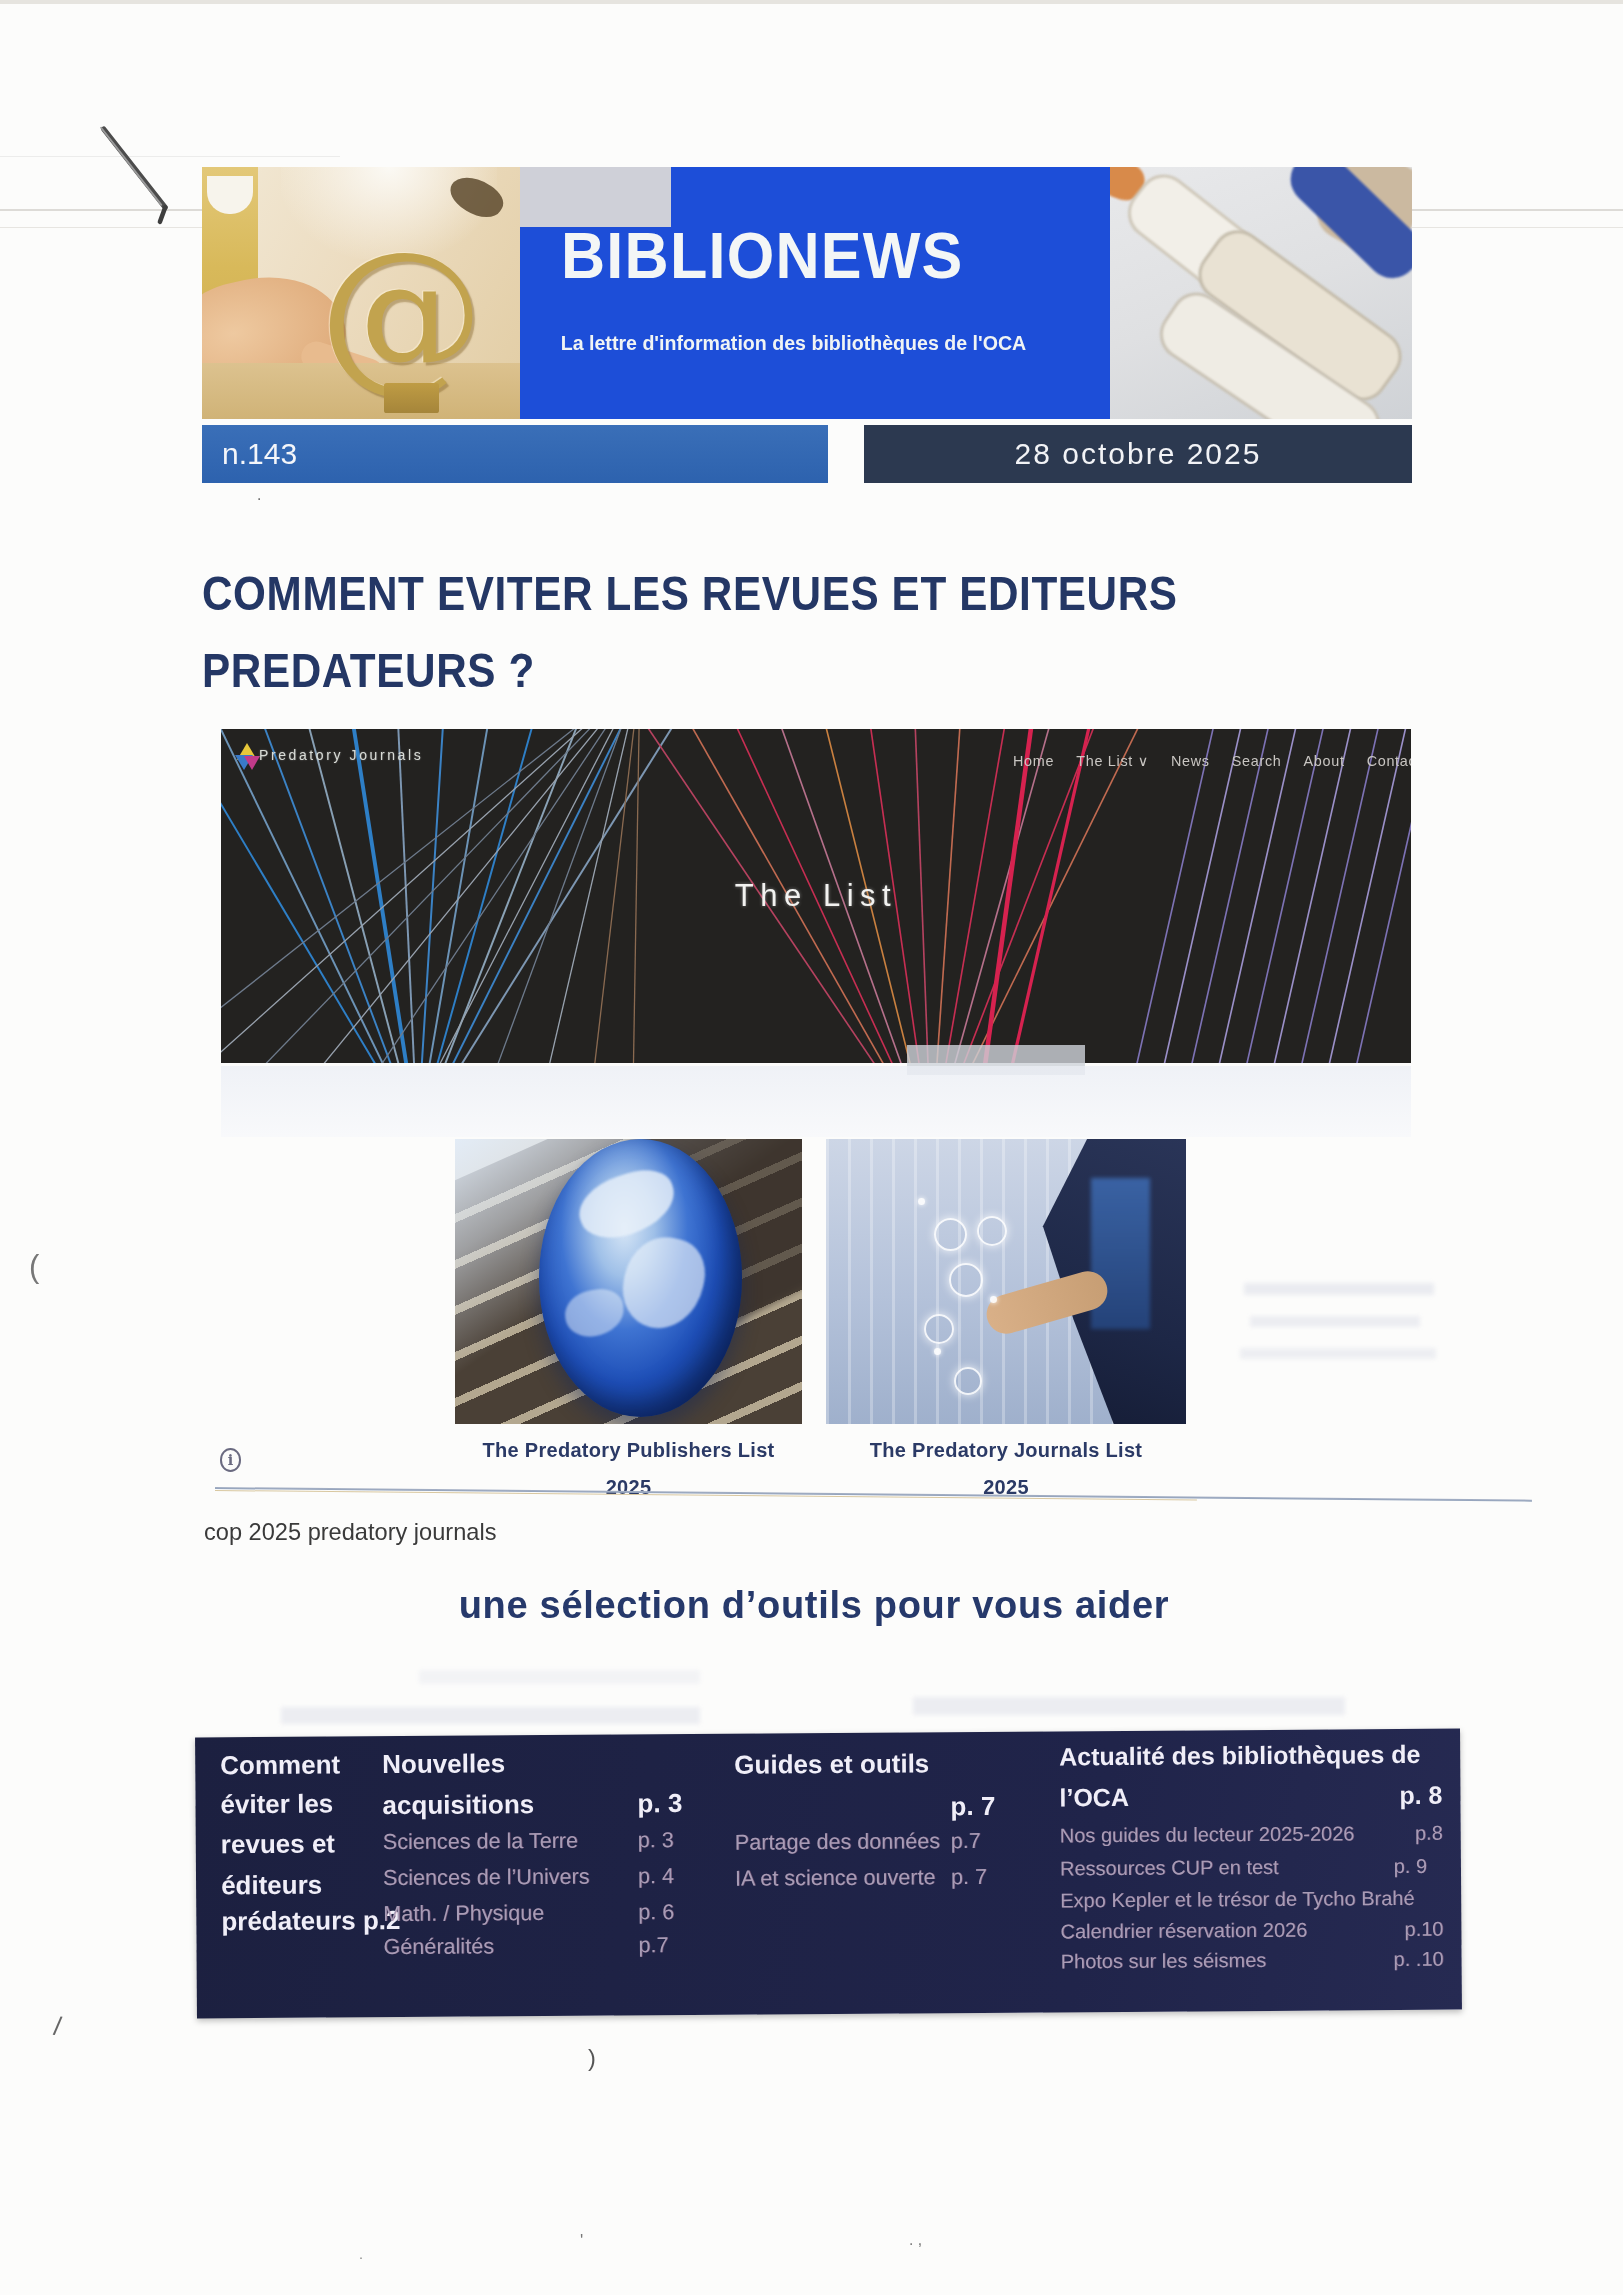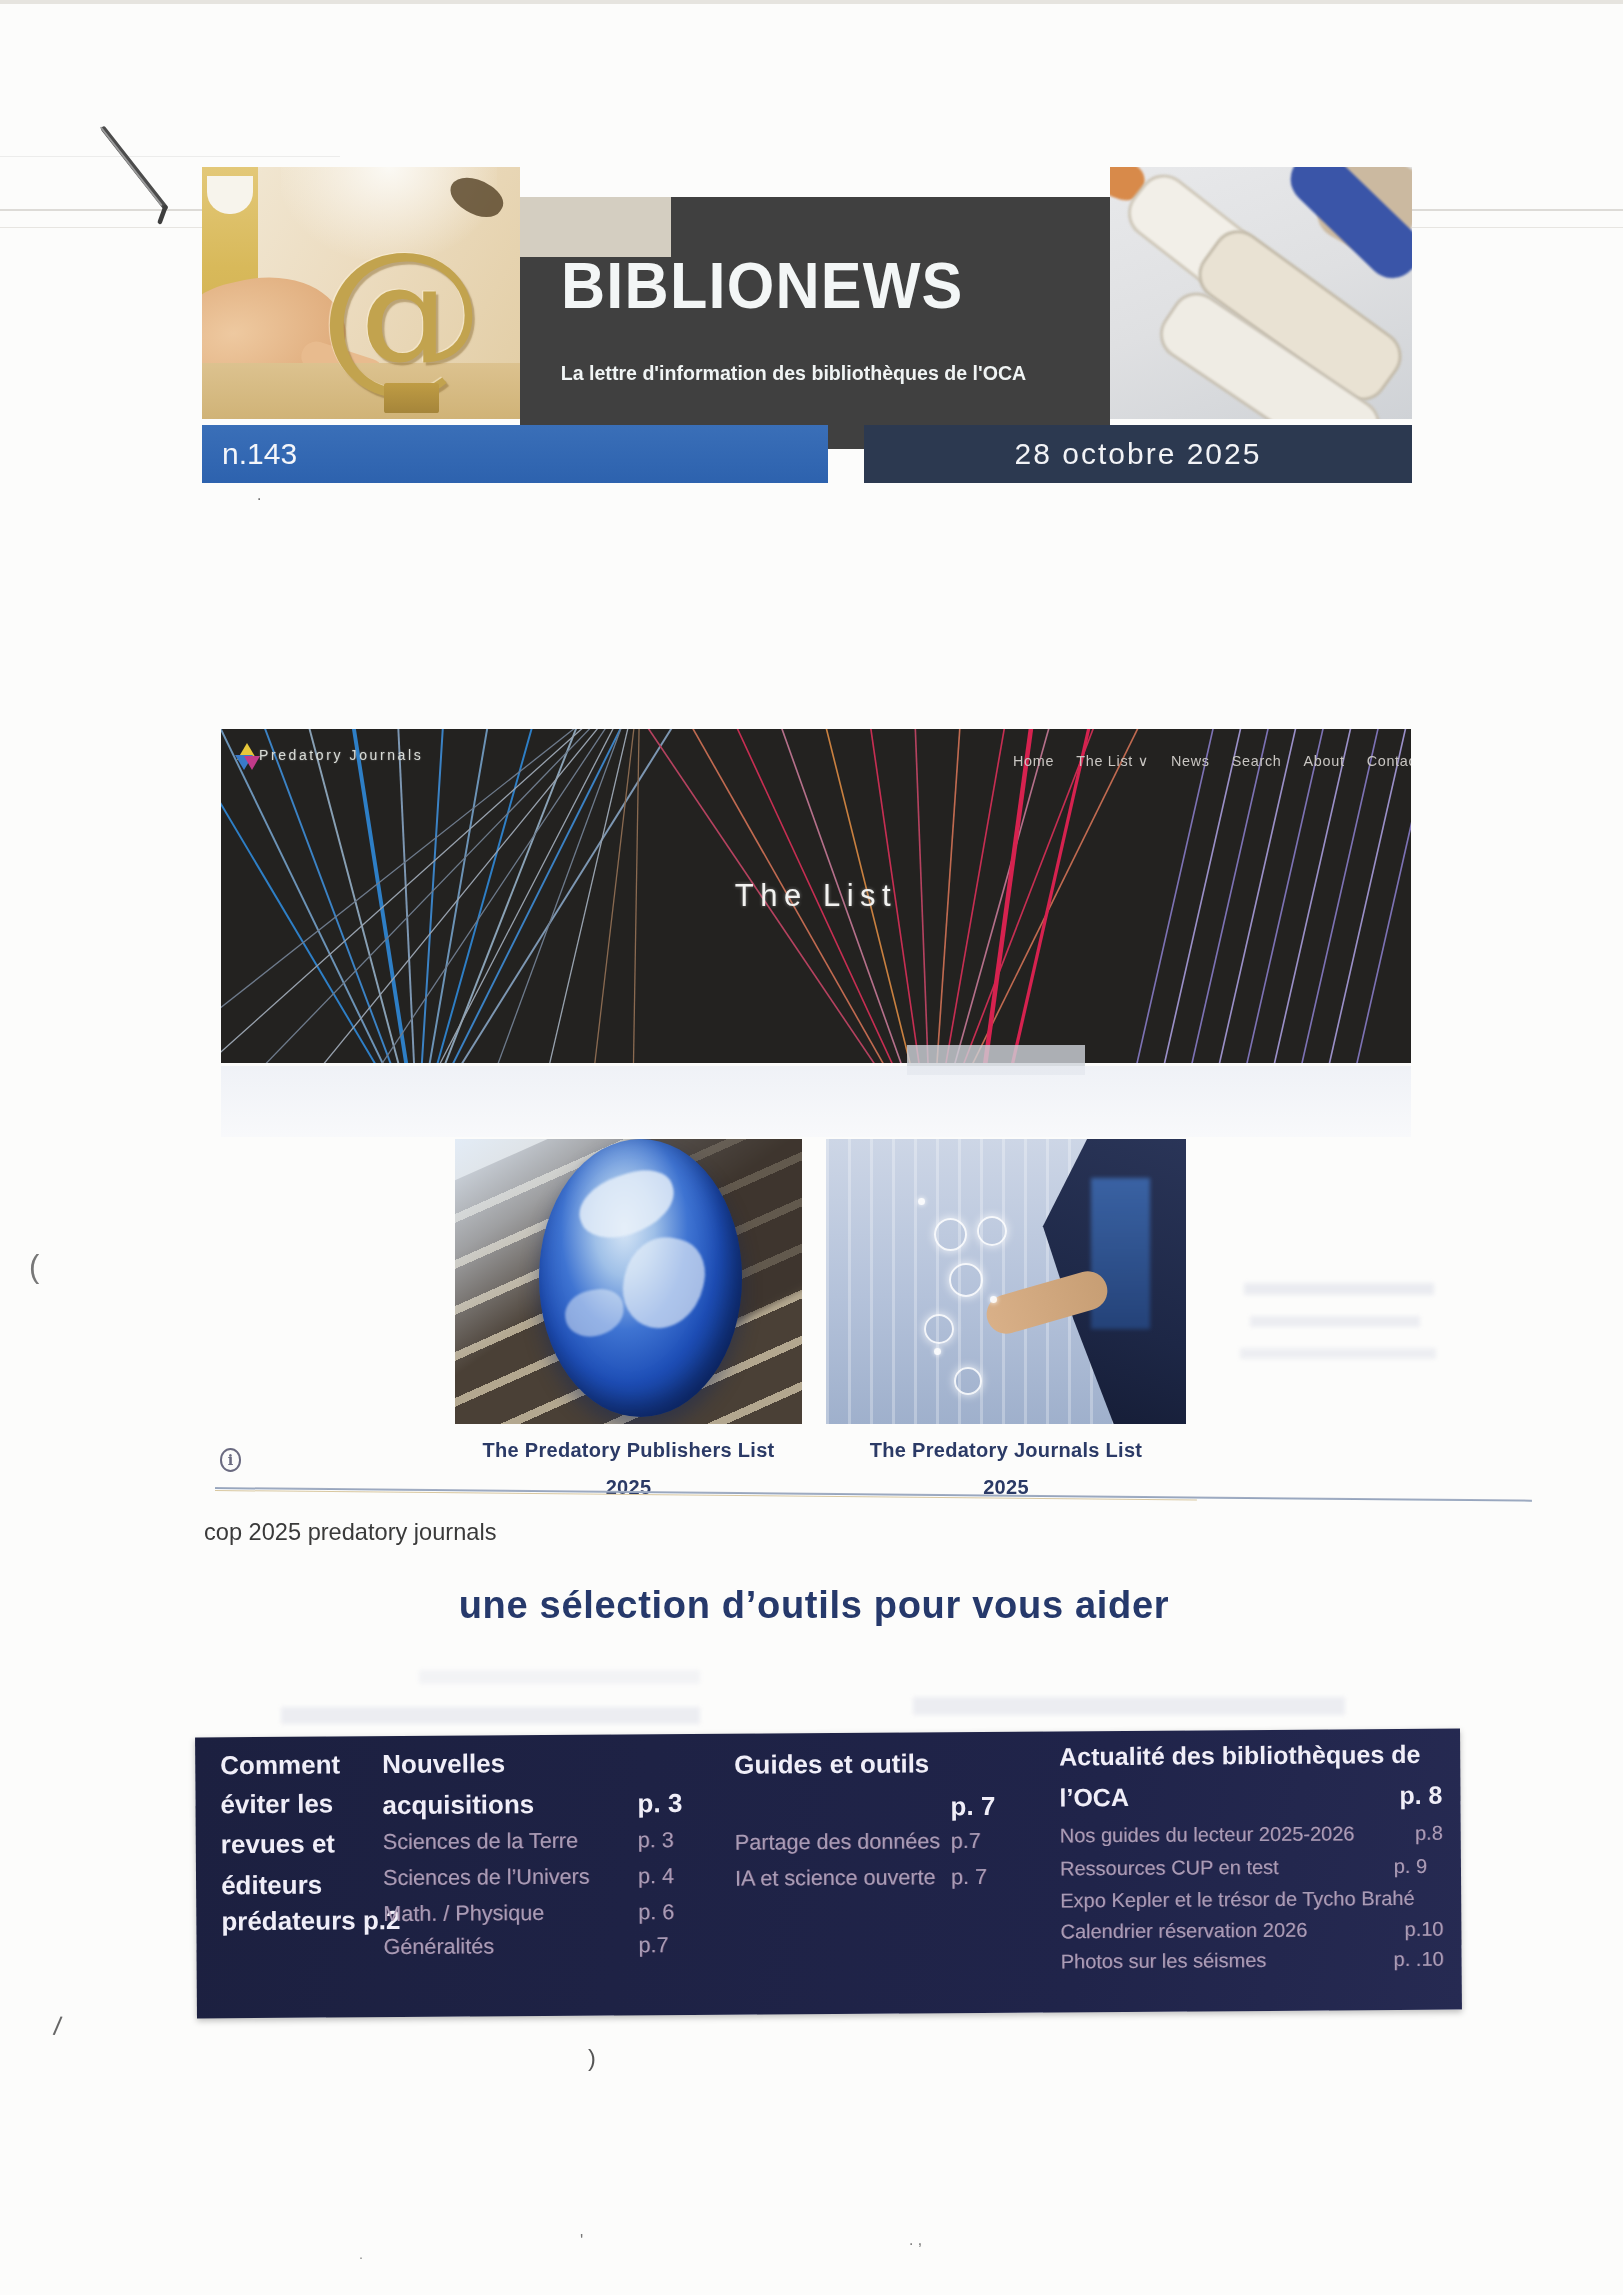--- a/index.html
+++ b/index.html
@@ -20,21 +20,21 @@
   .cup{position:absolute;left:5.2px;top:9.2px;width:46px;height:38px;background:#f7f4ec;border-radius:0 0 22px 22px;}
   .paper-glow{position:absolute;left:79px;top:0;width:216px;height:92px;background:radial-gradient(ellipse at 50% 0,#fbf9f4 0%,rgba(251,249,244,0) 75%);}
   .pen-blob{position:absolute;width:55px;height:34px;background:#5d4a2e;border-radius:60% 40% 55% 45%;transform:rotate(32deg);opacity:.85;}
   .hand-blob{position:absolute;left:-26px;top:111px;width:170px;height:124px;background:radial-gradient(ellipse at 35% 40%,#eec9a0 0%,#e2b182 60%,#d9a270 100%);border-radius:45% 60% 55% 50%;transform:rotate(-12deg);}
   .finger{position:absolute;left:98px;top:183px;width:85px;height:30px;background:#e8bb8e;border-radius:15.7px;transform:rotate(18deg);}
   .pen-line{position:absolute;left:111px;top:208px;width:79px;height:5.9px;background:#6b4a33;border-radius:3.3px;transform:rotate(14deg);}
   .desk{position:absolute;left:0;bottom:0;width:100%;height:56px;background:linear-gradient(180deg,#dcc28f,#d0b377);}
   .at-glyph{position:absolute;left:117px;top:63px;width:196px;height:170px;font-family:"DejaVu Serif",serif;font-size:165px;line-height:165px;color:#c2a34e;text-shadow:2.6px 2.6px 1.3px rgba(130,100,40,.45), -1.3px -1.3px 0.7px rgba(255,245,220,.5);}
   .at-base{position:absolute;left:182px;top:216px;width:55px;height:30px;background:linear-gradient(180deg,#bf9c44,#a5853a);border-radius:2.6px;}
 
-  .banner-teal{position:relative;width:621px;height:100%;background:#404040;overflow:hidden;margin-top:30px;}
+  .banner-teal{position:relative;width:621px;height:100%;background:#1d4ed8;overflow:hidden;}
   .teal-top-light{position:absolute;left:0;top:0;width:151px;height:60px;background:#eee8d8;opacity:.85;}
   .banner-title{position:absolute;left:41px;top:51px;font-size:65px;font-weight:bold;letter-spacing:1.3px;color:#f3f6f6;transform:scaleX(.94);transform-origin:left;}
   .banner-subtitle{position:absolute;left:41px;top:165px;font-size:19.6px;font-weight:bold;color:#f0f4f4;}
 
   .banner-photo-right{position:relative;width:317px;height:100%;background:linear-gradient(160deg,#e8e9eb 0%,#dfe0e2 50%,#cfd2d6 100%);overflow:hidden;}
   .np{position:absolute;border-radius:26px;filter:blur(1.3px);}
   .np1{left:6.5px;top:52px;width:196px;height:62px;background:#f2efe8;border:3.9px solid #cfc8ba;transform:rotate(38deg);}
   .np2{left:79px;top:111px;width:216px;height:69px;background:#e9e2d3;border:3.9px solid #c4bcab;transform:rotate(36deg);}
   .np3{left:167px;top:19.6px;width:157px;height:55px;background:#3a55a8;transform:rotate(44deg);}
   .np4{left:216px;top:-13px;width:92px;height:98px;background:#cbb9a0;transform:rotate(30deg);}
@@ -167,20 +167,24 @@
 
   <div class="issue-bar">
     <div class="issue-left">
       <span class="issue-num">n.143</span>
     </div>
     <div class="issue-right">
       <span class="issue-date">28 octobre  2025</span>
     </div>
   </div>
 
+  <div class="headline">
+    <div class="hl">COMMENT EVITER LES REVUES ET EDITEURS</div>
+    <div class="hl">PREDATEURS ?</div>
+  </div>
 
   <div class="hero">
     <svg width="1190" height="334" viewBox="0 0 1818 510">
       <g stroke-width="3">
         <line x1="300" y1="620" x2="-80" y2="-20" stroke="#2e7fc6"></line>
         <line x1="300" y1="620" x2="-10" y2="-20" stroke="#6c93b6"></line>
         <line x1="300" y1="620" x2="60" y2="-20" stroke="#3b82c4"></line>
         <line x1="300" y1="620" x2="130" y2="-20" stroke="#88a0b4"></line>
         <line x1="300" y1="620" x2="200" y2="-20" stroke="#2e7fc6" stroke-width="6"></line>
         <line x1="300" y1="620" x2="270" y2="-20" stroke="#7d97b2"></line>

